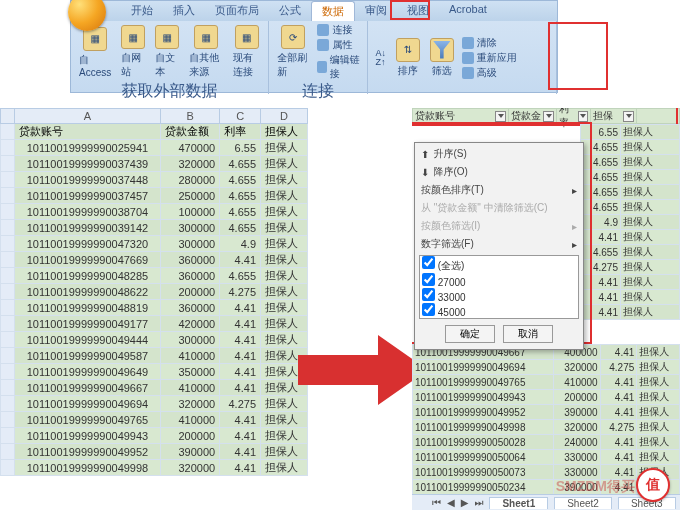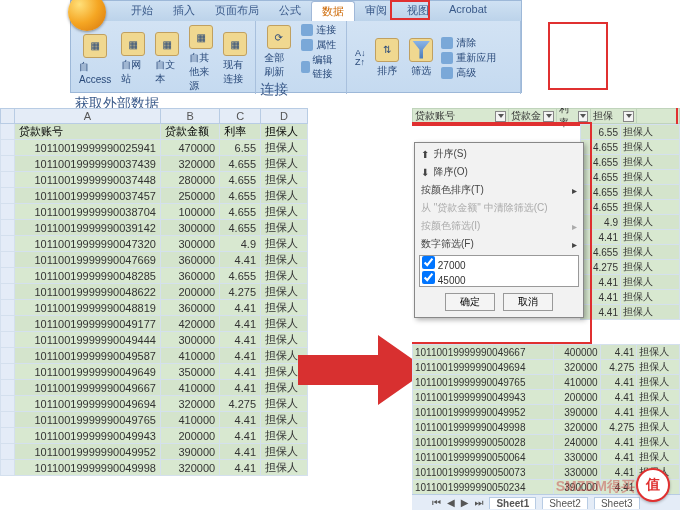--- a/index.html
+++ b/index.html
@@ -1,62 +1,62 @@
 <!DOCTYPE html>
 <html><head>
 <meta charset="utf-8">
 <style>
 *{box-sizing:border-box;margin:0;padding:0;font-family:"Microsoft YaHei",SimSun,sans-serif}
 body{width:680px;height:510px;background:#fff;position:relative;overflow:hidden;font-size:11px}
-.ribbon{position:absolute;left:70px;top:0;width:452px;height:93px;background:linear-gradient(#d6e5f5,#c5daf0);border:1px solid #9db8d8}
+.ribbon{position:absolute;left:70px;top:0;width:488px;height:93px;background:linear-gradient(#d6e5f5,#c5daf0);border:1px solid #9db8d8}
 .tabs{height:20px;display:flex;padding-left:50px;background:linear-gradient(#cfe1f3,#bcd3ea);font-size:11px}
 .tab{padding:2px 10px;color:#3a5a8a;cursor:pointer}
 .tab.active{background:#fff;border:1px solid #a0b8d8;border-bottom:none;color:#cc6600;border-radius:3px 3px 0 0}
 .orb{position:absolute;left:-3px;top:-8px;width:38px;height:38px;border-radius:50%;background:radial-gradient(circle at 30% 30%,#ffe07a,#f5a623,#d6750c);box-shadow:0 1px 3px rgba(0,0,0,.4)}
 .groups{display:flex;height:73px}
 .group{border-right:1px solid #a8c0dd;display:flex;flex-direction:column;padding:2px 4px}
-.group-label{font-size:14px;color:#3a5a8a;margin-top:auto;padding-bottom:2px}
+.group-label{font-size:16px;text-align:center;color:#3a5a8a;margin-top:auto;padding-bottom:2px}
 .btns{display:flex;align-items:center;gap:2px;flex:1}
 .btn{display:flex;flex-direction:column;align-items:center;padding:2px 4px;font-size:10px;color:#2a4a7a}
 .big-icon{width:24px;height:24px;background:#f0d890;border:1px solid #c0a060;border-radius:3px;margin-bottom:2px;display:flex;align-items:center;justify-content:center}
 .small-row{display:flex;flex-direction:column;gap:1px;font-size:10px;color:#2a4a7a}
 .small-item{display:flex;align-items:center;gap:3px;padding:0 2px}
 .si{width:12px;height:12px;background:#7aa8d8;border-radius:2px}
 .funnel{position:relative}
 .funnel:before{content:"";position:absolute;inset:2px;clip-path:polygon(0 0,100% 0,60% 50%,60% 100%,40% 100%,40% 50%);background:linear-gradient(#8ab4e8,#4a7ab8)}
 .hl-red{position:absolute;border:2px solid #e03030;pointer-events:none}
 .sheet{position:absolute;font-size:11px;color:#333}
 .sheet table{border-collapse:collapse;width:100%}
 .sheet th{background:#e4ecf7;border:1px solid #b8cce4;font-weight:normal;padding:1px 4px;color:#555;font-size:11px}
 .sheet td{border:1px solid #d4e0ee;padding:0 4px;white-space:nowrap;background:#d8e8d0}
 .sheet tr:nth-child(odd) td{background:#d4e4cc}
 .sheet td.hdr{font-weight:normal;color:#000}
 .sheet-left{left:0;top:108px;width:308px;height:402px;overflow:hidden}
-.sheet-left td.c1{text-align:right}
+.sheet-left td.c1{text-align:center}
 .sheet-left td.c2,.sheet-left td.c3{text-align:right}
 .sheet-left td.c4{text-align:left}
 .sheet-right{left:412px;top:108px;width:268px;height:402px;overflow:hidden;font-size:10px}
 .sheet-right td{font-size:10px;padding:0 2px}
 .filter-hdr{display:flex;background:#d8e8d0;border:1px solid #c0d4bc;height:16px}
 .fh-cell{border-right:1px solid #c0d4bc;display:flex;align-items:center;justify-content:space-between;padding:0 2px;font-size:10px}
 .dd{width:11px;height:11px;background:#f4f4f4;border:1px solid #888;display:flex;align-items:center;justify-content:center}
 .dd:after{content:"";border:3px solid transparent;border-top:4px solid #555;margin-top:2px}
 .filter-pop{position:absolute;left:2px;top:18px;width:170px;background:#f2f2f2;border:1px solid #888;box-shadow:2px 2px 5px rgba(0,0,0,.3);font-size:10px;padding:2px;z-index:5}
 .fp-row{display:flex;align-items:center;gap:4px;padding:2px 4px;color:#444}
 .fp-row.dis{color:#aaa}
 .fp-list{background:#fff;border:1px solid #999;max-height:100px;overflow:auto;margin:2px}
 .fp-list label{display:block;padding:0 2px;font-size:10px}
 .fp-btns{display:flex;justify-content:center;gap:8px;padding:4px}
 .fp-btn{background:#f4f4f4;border:1px solid #999;padding:1px 14px;font-size:10px}
 .arrow{position:absolute;left:298px;top:330px;width:130px;height:80px;pointer-events:none}
 .arrow-shape{fill:#d83030}
 .badge{position:absolute;right:10px;bottom:8px;width:34px;height:34px;border-radius:50%;background:#fff;border:2px solid #e03030;display:flex;align-items:center;justify-content:center;font-size:14px;color:#e03030;font-weight:bold;box-shadow:0 1px 3px rgba(0,0,0,.3)}
 .wm{position:absolute;right:45px;bottom:14px;font-size:14px;color:rgba(200,60,60,.45);font-weight:bold}
 .tabs-bottom{position:absolute;bottom:0;left:0;right:0;height:16px;background:#e4ecf7;border-top:1px solid #b8cce4;display:flex;align-items:center;padding-left:20px;font-size:10px;color:#555;gap:6px}
-.tb-tab{padding:0 6px;background:#fff;border:1px solid #b8cce4;border-bottom:none}
+.tb-tab{padding:0 12px;background:#fff;border:1px solid #b8cce4;border-bottom:none}
 </style>
 </head>
 <body>
 
 <div class="ribbon">
   <div class="orb"></div>
   <div class="tabs" id="tabs">
       <div class="tab">开始</div>
       <div class="tab">插入</div>
       <div class="tab">页面布局</div>
@@ -418,21 +418,23 @@
         </div>
       <div class="fp-row dis">
           <span>按颜色筛选(I)</span>
           <span style="margin-left:auto">▸</span>
         </div>
       <div class="fp-row">
           <span>数字筛选(F)</span>
           <span style="margin-left:auto">▸</span>
         </div>
       <div class="fp-list" id="fpl">
+          <label><input type="checkbox" checked="" style=""> (全选)</label>
           <label><input type="checkbox" checked="" style=""> 27000</label>
+          <label><input type="checkbox" checked="" style=""> 33000</label>
           <label><input type="checkbox" checked="" style=""> 45000</label>
         </div>
       <div class="fp-btns">
         <button class="fp-btn">确定</button>
         <button class="fp-btn">取消</button>
       </div>
     </div>
     <div class="hl-red" style="left:-2px;top:-2px;width:182px;height:222px"></div>
   </div>
   <table>

